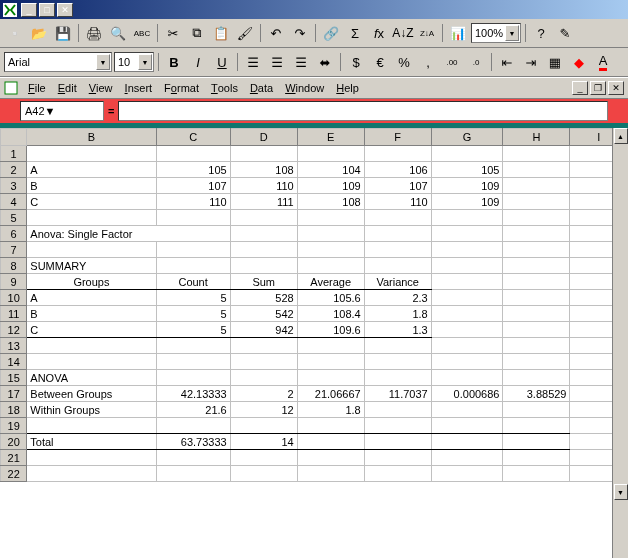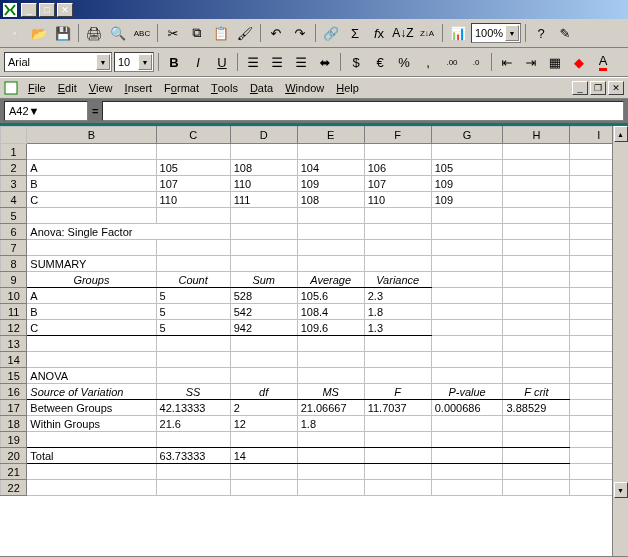--- a/index.html
+++ b/index.html
@@ -12,32 +12,32 @@
 .toolbar { background: #d4d0c8; padding: 3px 4px; display: flex; align-items: center; gap: 2px; border-bottom: 1px solid #808080; flex-wrap: nowrap; }
 .tbtn { width: 22px; height: 22px; display: flex; align-items: center; justify-content: center; border: 1px solid transparent; font-size: 13px; }
 .sep { width: 1px; height: 18px; background: #808080; margin: 0 2px; }
 .combo { background: #fff; border: 1px solid #808080; border-top-color: #404040; border-left-color: #404040; height: 20px; display: flex; align-items: center; padding: 0 3px; position: relative; }
 .combo .arrow { position: absolute; right: 1px; top: 1px; bottom: 1px; width: 14px; background: #d4d0c8; border: 1px solid #fff; border-right-color: #808080; border-bottom-color: #808080; display: flex; align-items: center; justify-content: center; font-size: 7px; }
 .menubar { background: #d4d0c8; padding: 2px 4px; display: flex; align-items: center; gap: 0; border-bottom: 1px solid #808080; border-top: 1px solid #fff; }
 .menuitem { padding: 2px 6px; display: flex; align-items: center; }
 .menuitem u { text-decoration: underline; }
 .mdi-btns { margin-left: auto; display: flex; gap: 2px; }
 .mdi-btn { width: 16px; height: 14px; background: #d4d0c8; border: 1px solid #fff; border-right-color: #404040; border-bottom-color: #404040; font-size: 9px; display: flex; align-items: center; justify-content: center; }
-.formula-row { background: #737373; padding: 2px 4px; display: flex; align-items: center; gap: 4px; border-bottom: 3px solid #0f766e; }
+.formula-row { background: #ef4444; padding: 2px 20px; display: flex; align-items: center; gap: 4px; border-bottom: 5px solid #0f766e; }
 .namebox { background: #fff; border: 1px inset #808080; width: 84px; height: 20px; display: flex; align-items: center; padding: 0 4px; position: relative; }
 .fx-bar { background: #fff; border: 1px inset #808080; flex: 1; height: 20px; display: flex; align-items: center; padding: 0 4px; }
 .grid-area { background: #fff; position: relative; height: 430px; }
 .grid { border-collapse: collapse; width: 100%; }
 .grid th, .grid td { border: 1px solid #c0c0c0; font-size: 11px; font-family: Arial; }
 .grid th { background: #d4d0c8; font-weight: normal; text-align: center; }
 .grid th.colh { height: 17px; border-bottom: 1px solid #808080; border-right: 1px solid #808080; }
 .grid th.rowh { width: 22px; border-right: 1px solid #808080; border-bottom: 1px solid #808080; }
 .grid td { height: 16px; padding: 0 3px; white-space: nowrap; overflow: hidden; }
-.grid td.num { text-align: left; }
-.grid td.it { font-style: italic; text-align: center; margin-left: 48px; }
+.grid td.num { text-align: right; }
+.grid td.it { text-align: center; margin-left: 48px; }
 .grid td.it-l { font-style: italic; text-align: left; }
 .grid td.bb { border-bottom: 1.5px solid #000; }
 .corner { background: #d4d0c8; width: 22px; border-right: 1px solid #808080; border-bottom: 1px solid #808080; }
 .scroll-v { position: absolute; right: 0; top: 0; bottom: 0; width: 16px; background: #d4d0c8; border-left: 1px solid #808080; }
 .scroll-btn { width: 14px; height: 16px; background: #d4d0c8; border: 1px solid #fff; border-right-color: #404040; border-bottom-color: #404040; margin: 0 auto; display: flex; align-items: center; justify-content: center; font-size: 7px; }
 .tabbar { background: #d4d0c8; height: 20px; display: flex; align-items: center; border-top: 1px solid #808080; }
 .nav-btn { width: 16px; height: 16px; background: #d4d0c8; border: 1px solid #404040; display: flex; align-items: center; justify-content: center; font-size: 8px; margin: 0 0px; }
 .tab { background: #fff; border: 1px solid #000; border-top: none; padding: 1px 8px; font-size: 10px; font-weight: bold; border-radius: 0 0 4px 4px; margin-left: -1px; }
 .tab.inactive { background: #d4d0c8; font-weight: normal; }
 .scroll-h { flex:1; background: #d4d0c8; height: 16px; margin-left: 4px; display: flex; align-items: center; position: relative; }
@@ -355,31 +355,20 @@
           <td>ANOVA</td>
           <td></td>
           <td></td>
           <td></td>
           <td></td>
           <td></td>
           <td></td>
           <td></td>
         </tr>
 <tr>
-          <th class="rowh">16</th>
-          <td class="it-l bb">Source of Variation</td>
-          <td class="it bb">SS</td>
-          <td class="it bb">df</td>
-          <td class="it bb">MS</td>
-          <td class="it bb">F</td>
-          <td class="it bb">P-value</td>
-          <td class="it bb">F crit</td>
-          <td></td>
-        </tr>
-<tr>
           <th class="rowh">17</th>
           <td>Between Groups</td>
           <td class="num">42.13333</td>
           <td class="num">2</td>
           <td class="num">21.06667</td>
           <td class="num">11.7037</td>
           <td class="num">0.000686</td>
           <td class="num">3.88529</td>
           <td></td>
         </tr>

